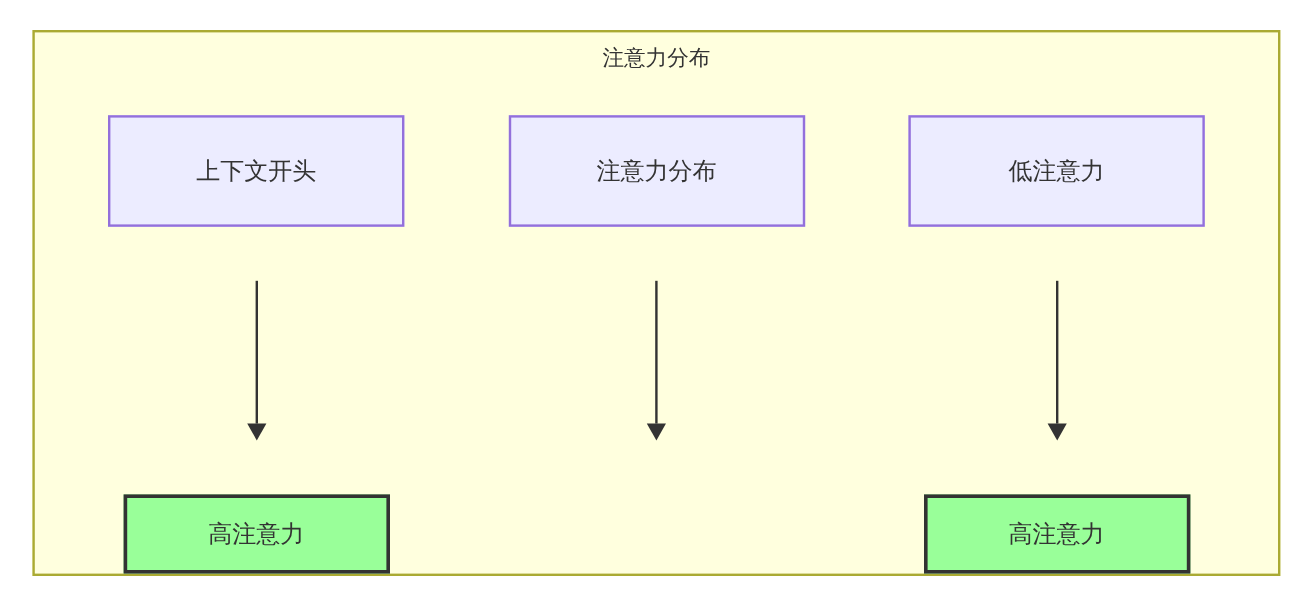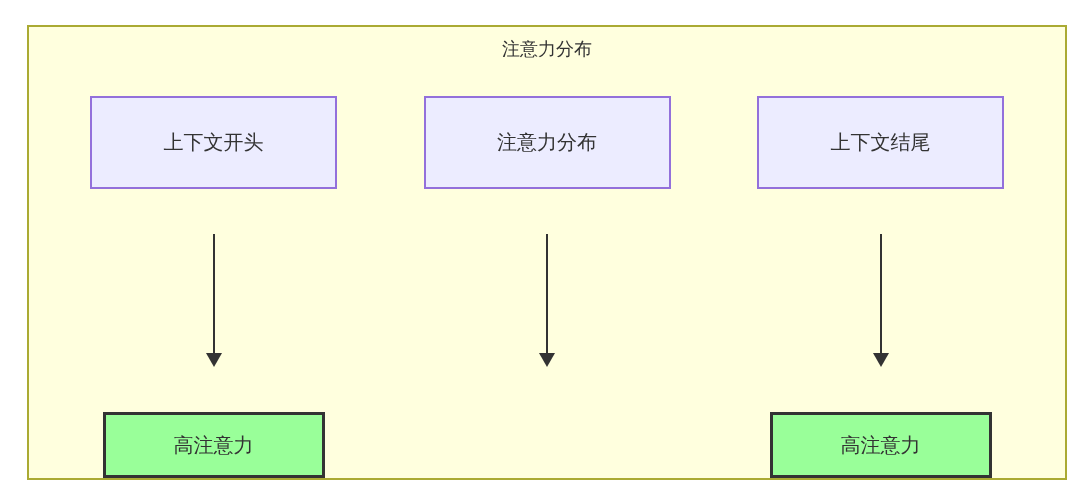--- a/index.html
+++ b/index.html
@@ -104,21 +104,21 @@
 
     <div class="column">
       <div class="node source">注意力分布</div>
       <div class="arrow">
         <div class="arrow-line"></div>
         <div class="arrow-head"></div>
       </div>
     </div>
 
     <div class="column">
-      <div class="node source">上下文结尾</div>
+      <div class="node source">低注意力</div>
       <div class="arrow">
         <div class="arrow-line"></div>
         <div class="arrow-head"></div>
       </div>
       <div class="node result" data-level="high">高注意力</div>
     </div>
 
   </div>
 </div>
 

